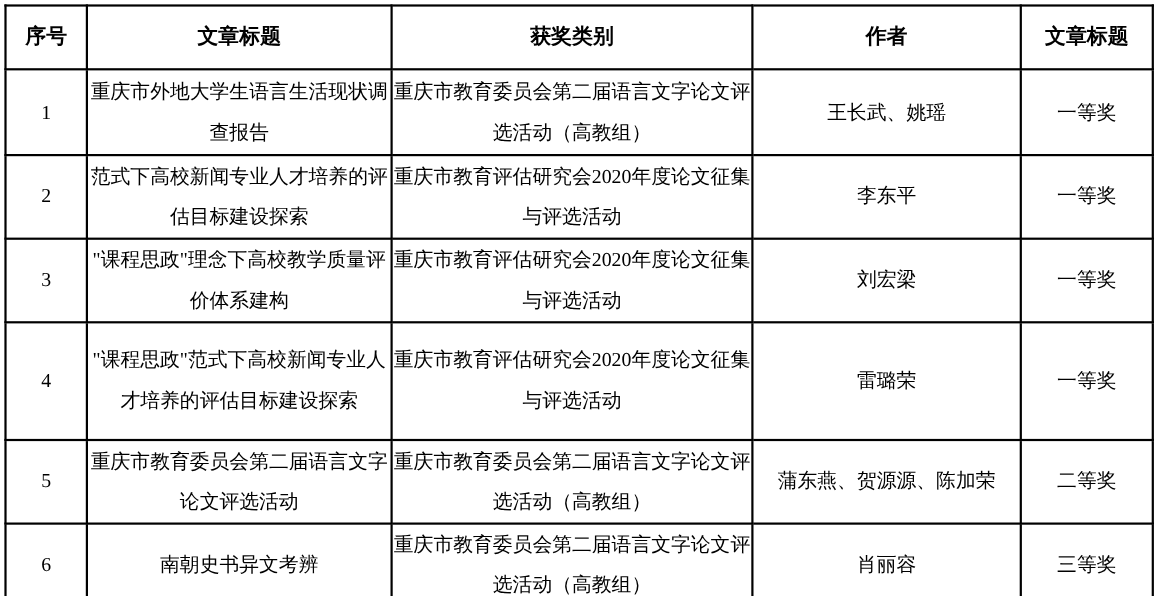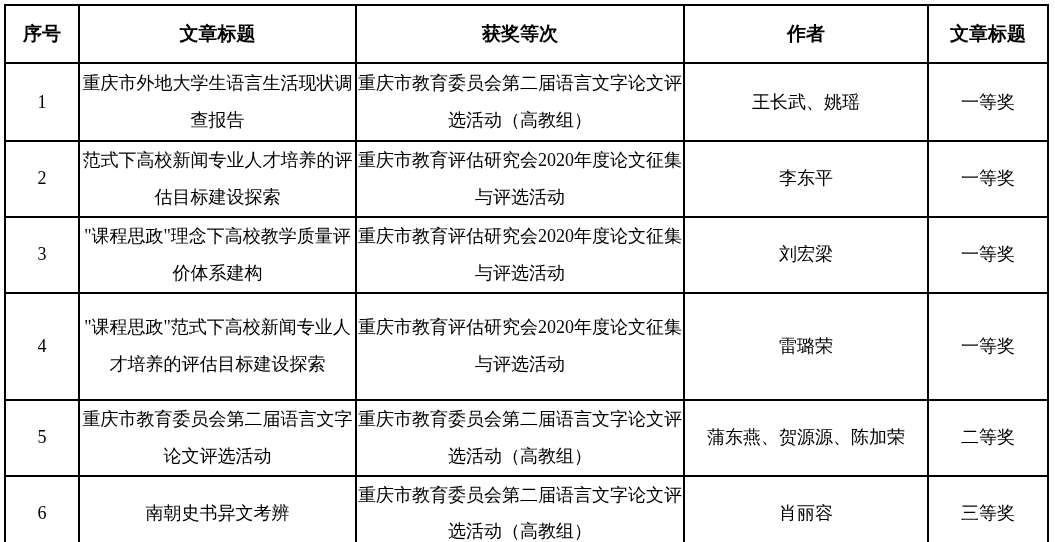--- a/index.html
+++ b/index.html
@@ -62,21 +62,21 @@
       <col style="width:74px">
       <col style="width:277px">
       <col style="width:328px">
       <col style="width:244px">
       <col style="width:120px">
     </colgroup>
     <thead>
       <tr class="hdr">
         <th>序号</th>
         <th>文章标题</th>
-        <th>获奖等次</th>
+        <th>获奖类别</th>
         <th>作者</th>
         <th>文章标题</th>
       </tr>
     </thead>
     <tbody>
       <tr class="row-0">
         <td class="c-no">1</td>
         <td class="c-title">重庆市外地大学生语言生活现状调查报告</td>
         <td class="c-category">重庆市教育委员会第二届语言文字论文评选活动（高教组）</td>
         <td class="c-authors">王长武、姚瑶</td>

